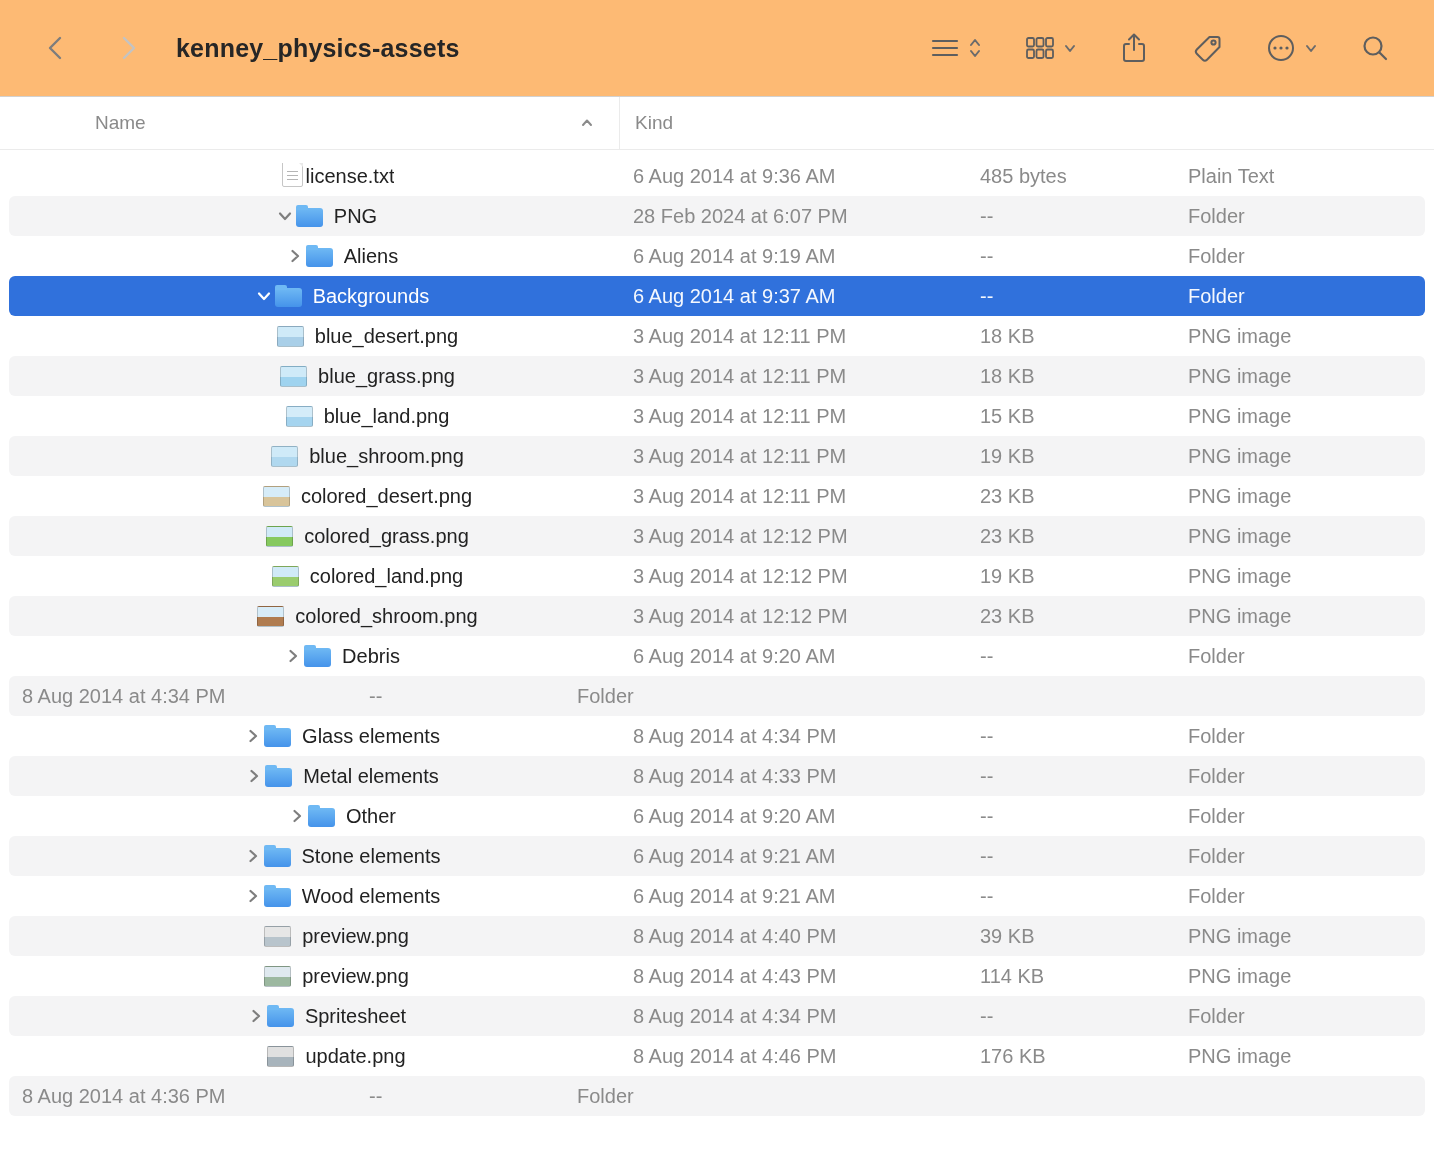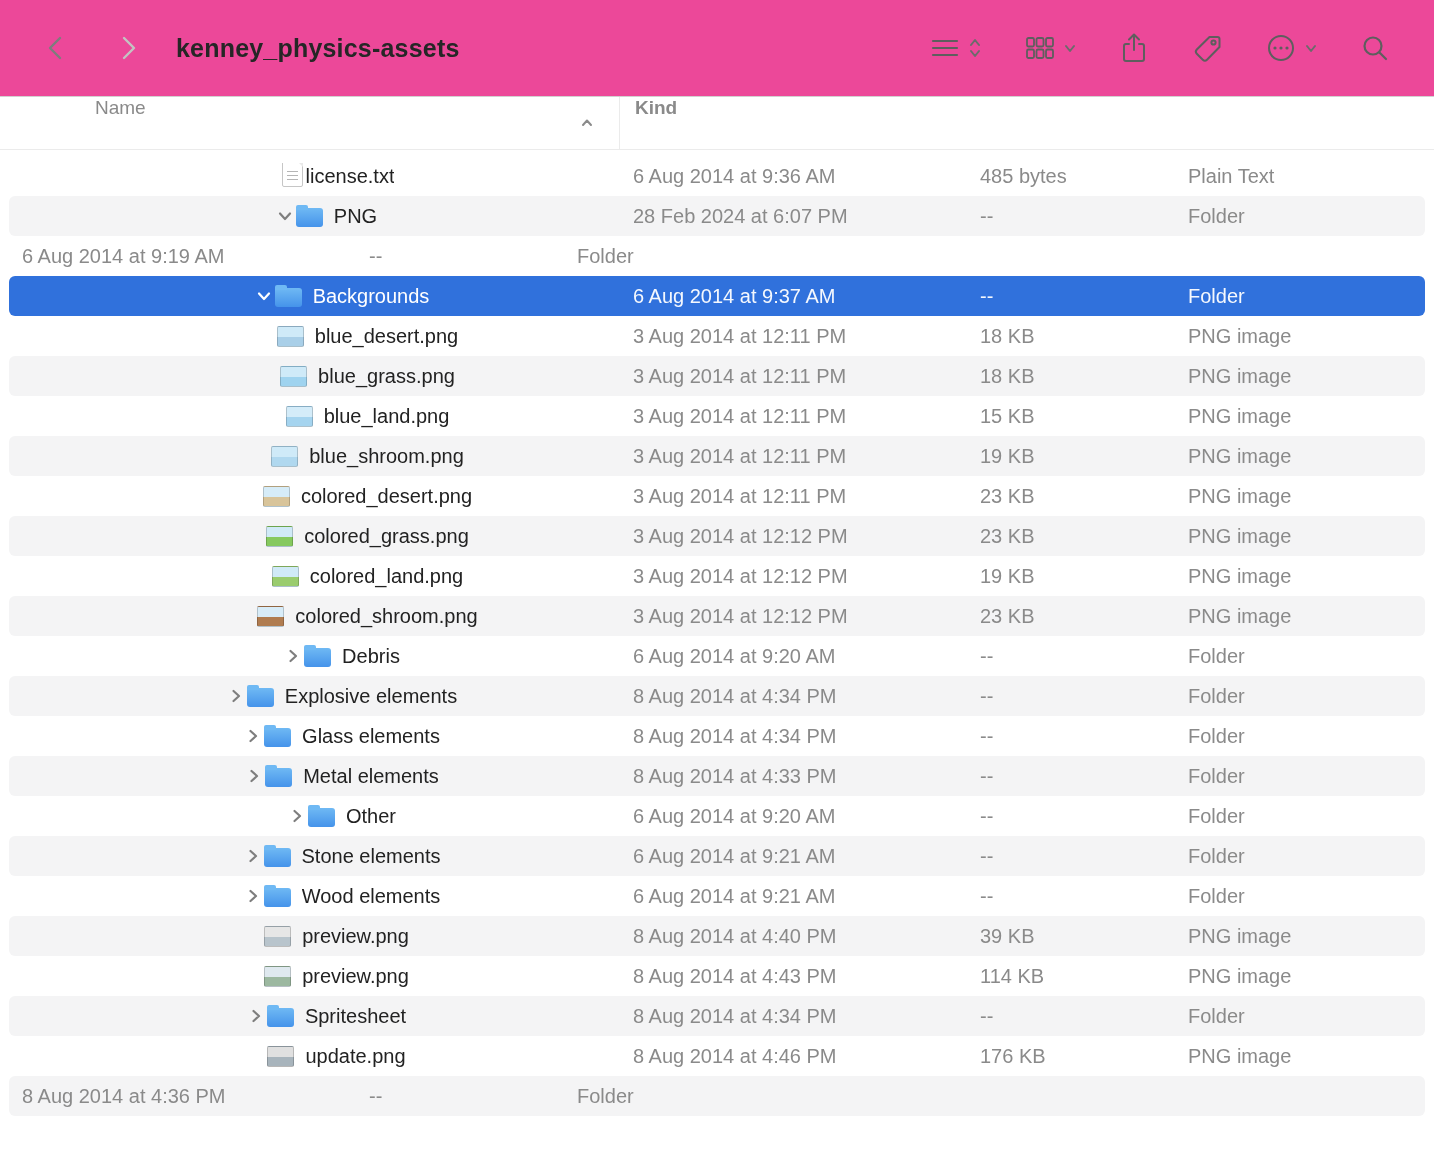--- a/index.html
+++ b/index.html
@@ -6,21 +6,21 @@
   html,body { background:#fff; }
   body {
     width:1434px; height:1156px; overflow:hidden;
     font-family:"Liberation Sans","DejaVu Sans",sans-serif;
     -webkit-font-smoothing:antialiased;
   }
   .window { width:1434px; height:1156px; background:#fff; display:flex; flex-direction:column; }
 
   
   .toolbar {
-    height:97px; flex:none; background:#ec4899;
+    height:97px; flex:none; background:#fdba74;
     border-bottom:1px solid #d2d1d0;
     display:flex; align-items:center;
     padding:0 30px 0 44px;
   }
   .tb-btn {
     background:none; border:none; padding:0; cursor:pointer;
     display:flex; align-items:center; gap:7px; color:#5e5e5e;
   }
   .nav-back { margin-right:48px; color:#7d7d7d; }
   .nav-fwd  { color:#c3c3c3; }
@@ -31,26 +31,26 @@
   .toolbar-right { margin-left:auto; display:flex; align-items:center; gap:42px; padding-right:14px; }
   .tb-btn svg { display:block; }
   .icon-wrap { display:flex; align-items:center; }
 
   
   .col-header {
     height:53px; flex:none; display:flex; align-items:stretch;
     border-bottom:1px solid #ebebeb; font-size:19px; color:#8a8a8a;
     background:#fff;
   }
-  .hc { display:flex; }
+  .hc { display:flex; align-items:center; }
   .hc-name { width:620px; padding-left:95px; border-right:1px solid #ebebeb; }
   .hc-name .sort { margin-left:auto; margin-right:24px; display:flex; align-items:center; }
   .hc-date { width:360px; padding-left:13px; border-right:1px solid #ebebeb; }
   .hc-size { width:193px; padding-left:15px; border-right:1px solid #ebebeb; }
-  .hc-kind { flex:1; padding-left:15px;font-weight:bold; }
+  .hc-kind { flex:1; padding-left:15px; }
 
   
   .rows { flex:1; padding:6px 9px 0; overflow:hidden; }
   .row {
     height:40px; display:flex; align-items:center;
     border-radius:6px; font-size:20px; color:var(--primary-text,#222);
     white-space:nowrap;
   }
   .row.stripe { background:var(--stripe,#f4f4f5); }
   .row.selected { background:var(--selection,#3071dc); color:#fff; }
@@ -228,20 +228,30 @@
             </svg>
           </span>
       <span class="icon folder-icon"></span>
       <span class="name-label">PNG</span>
     </span>
     <span class="cell-date">28 Feb 2024 at 6:07 PM</span>
     <span class="cell-size">--</span>
     <span class="cell-kind">Folder</span>
   </div>
       <div class="row">
+    <span class="cell-name">
+      <span class="indent" style="width: 53px;"></span>
+      <span class="disclosure">
+            <svg width="16" height="16" viewBox="0 0 16 16" fill="none" stroke="currentColor" stroke-width="2.2" stroke-linecap="round" stroke-linejoin="round">
+              <path d="M5.5 3 L11 8 L5.5 13"></path>
+            </svg>
+          </span>
+      <span class="icon folder-icon"></span>
+      <span class="name-label">Aliens</span>
+    </span>
     <span class="cell-date">6 Aug 2014 at 9:19 AM</span>
     <span class="cell-size">--</span>
     <span class="cell-kind">Folder</span>
   </div>
       <div class="row selected">
     <span class="cell-name">
       <span class="indent" style="width: 53px;"></span>
       <span class="disclosure">
             <svg width="16" height="16" viewBox="0 0 16 16" fill="none" stroke="currentColor" stroke-width="2.2" stroke-linecap="round" stroke-linejoin="round">
               <path d="M3 5.5 L8 11 L13 5.5"></path>
@@ -351,30 +361,20 @@
             </svg>
           </span>
       <span class="icon folder-icon"></span>
       <span class="name-label">Debris</span>
     </span>
     <span class="cell-date">6 Aug 2014 at 9:20 AM</span>
     <span class="cell-size">--</span>
     <span class="cell-kind">Folder</span>
   </div>
       <div class="row stripe">
-    <span class="cell-name">
-      <span class="indent" style="width: 53px;"></span>
-      <span class="disclosure">
-            <svg width="16" height="16" viewBox="0 0 16 16" fill="none" stroke="currentColor" stroke-width="2.2" stroke-linecap="round" stroke-linejoin="round">
-              <path d="M5.5 3 L11 8 L5.5 13"></path>
-            </svg>
-          </span>
-      <span class="icon folder-icon"></span>
-      <span class="name-label">Explosive elements</span>
-    </span>
     <span class="cell-date">8 Aug 2014 at 4:34 PM</span>
     <span class="cell-size">--</span>
     <span class="cell-kind">Folder</span>
   </div>
       <div class="row">
     <span class="cell-name">
       <span class="indent" style="width: 53px;"></span>
       <span class="disclosure">
             <svg width="16" height="16" viewBox="0 0 16 16" fill="none" stroke="currentColor" stroke-width="2.2" stroke-linecap="round" stroke-linejoin="round">
               <path d="M5.5 3 L11 8 L5.5 13"></path>

